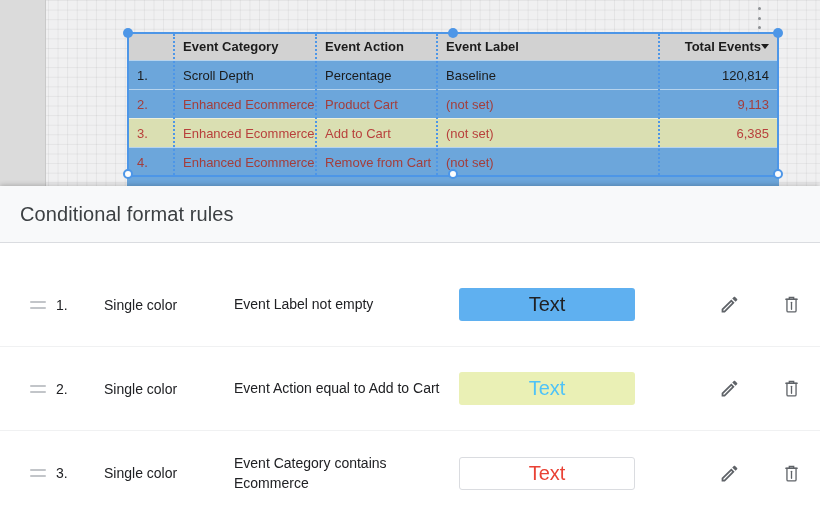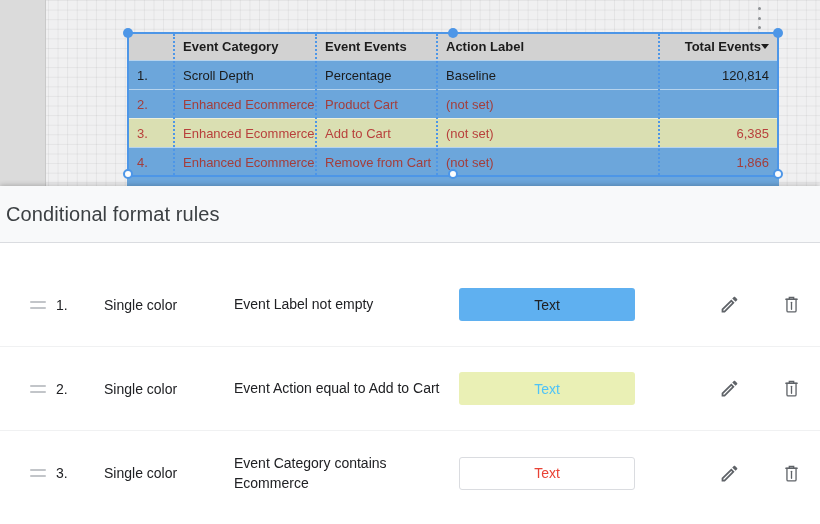--- a/index.html
+++ b/index.html
@@ -40,34 +40,34 @@
     border-left:2px dotted #4D96E7; }
   .handle { position:absolute; width:10px; height:10px; border-radius:50%;
     pointer-events:auto; cursor:pointer; }
   .handle.fill { background:#4D96E7; }
   .handle.open { background:#FDFDFD; border:2px solid #4D96E7; }
 
   
   .panel { position:absolute; top:186px; left:0; width:820px; height:338px;
     background:#FFFFFF; box-shadow:0 -1px 5px rgba(0,0,0,0.22); }
   .panel-header { height:57px; background:#F8F9FA; border-bottom:1px solid #DADCE0;
-    display:flex; align-items:center; padding-left:6px; }
+    display:flex; align-items:center; padding-left:20px; }
   .panel-title { font-size:20px; font-weight:400; color:#3C4043; letter-spacing:0.1px; }
   .rules { padding-top:20px; }
   .rule-row { display:flex; align-items:center; height:84px; border-bottom:1px solid #F0F1F2;
     font-size:14px; color:#202124; }
   .rule-row:last-child { border-bottom:none; }
   .drag { width:16px; margin-left:30px; display:flex; flex-direction:column; gap:4px;
     cursor:grab; }
   .drag i { display:block; height:2px; background:#C2C5C9; border-radius:1px; }
   .r-num { width:24px; margin-left:10px; }
   .r-type { width:116px; margin-left:24px; }
   .r-cond { width:225px; margin-left:14px; line-height:1.45; }
   .swatch { width:176px; height:33px; border:1px solid transparent; border-radius:3px;
-    font-size:14px; font-family:inherit; cursor:pointer; }
+    font-size:20px; font-family:inherit; cursor:pointer; }
   .icon-btn { width:36px; height:36px; margin-left:76px; border:none; background:none;
     cursor:pointer; display:flex; align-items:center; justify-content:center; }
   .icon-btn + .icon-btn { margin-left:26px; }
   .icon-btn svg { width:21px; height:21px; }
 </style>
 </head>
 <body>
 
 <div id="app">
 
@@ -77,57 +77,57 @@
     <div class="menu-dots">
       <i></i>
         <i></i>
         <i></i>
     </div>
 
     <div class="gds-table">
       <div class="t-header">
         <div class="cell num"></div>
         <div class="cell">Event Category</div>
-        <div class="cell">Event Events</div>
-        <div class="cell">Action Label</div>
+        <div class="cell">Event Action</div>
+        <div class="cell">Event Label</div>
         <div class="cell tot">
           <span>Total Events</span>
           <span class="sort-triangle"></span>
         </div>
       </div>
       <div id="t-rows">
   <div class="t-row" style="background: rgb(108, 166, 219); color: rgb(27, 27, 27);">
     <div class="cell num">1.</div>
     <div class="cell cat">Scroll Depth</div>
     <div class="cell act">Percentage</div>
     <div class="cell lab">Baseline</div>
     <div class="cell tot">120,814</div>
   </div>
 
   <div class="t-row" style="background: rgb(108, 166, 219); color: rgb(163, 62, 60);">
     <div class="cell num">2.</div>
     <div class="cell cat">Enhanced Ecommerce</div>
     <div class="cell act">Product Cart</div>
     <div class="cell lab">(not set)</div>
+    <div class="cell tot">9,113</div>
   </div>
 
   <div class="t-row" style="background: rgb(218, 223, 178); color: rgb(184, 64, 60);">
     <div class="cell num">3.</div>
     <div class="cell cat">Enhanced Ecommerce</div>
     <div class="cell act">Add to Cart</div>
     <div class="cell lab">(not set)</div>
     <div class="cell tot">6,385</div>
   </div>
 
   <div class="t-row" style="background: rgb(108, 166, 219); color: rgb(163, 62, 60);">
     <div class="cell num">4.</div>
     <div class="cell cat">Enhanced Ecommerce</div>
     <div class="cell act">Remove from Cart</div>
     <div class="cell lab">(not set)</div>
-    <div class="cell tot">1,866</div>
   </div>
 
   <div class="t-row" style="background: rgb(108, 166, 219); color: rgb(163, 62, 60);">
     <div class="cell num">5.</div>
     <div class="cell cat">Enhanced Ecommerce</div>
     <div class="cell act">Quickview Click</div>
     <div class="cell lab">Android Tops Hoodie Black</div>
     <div class="cell tot">1,320</div>
   </div>
 </div>

